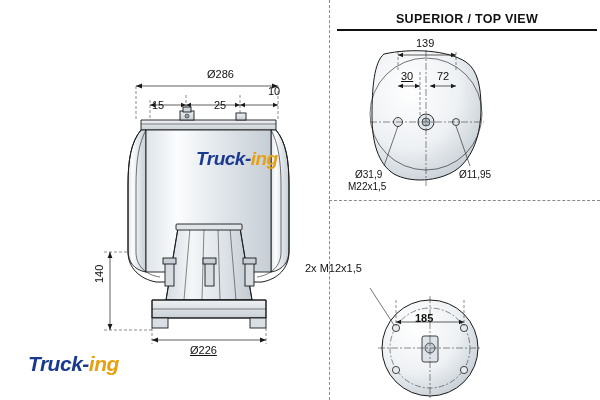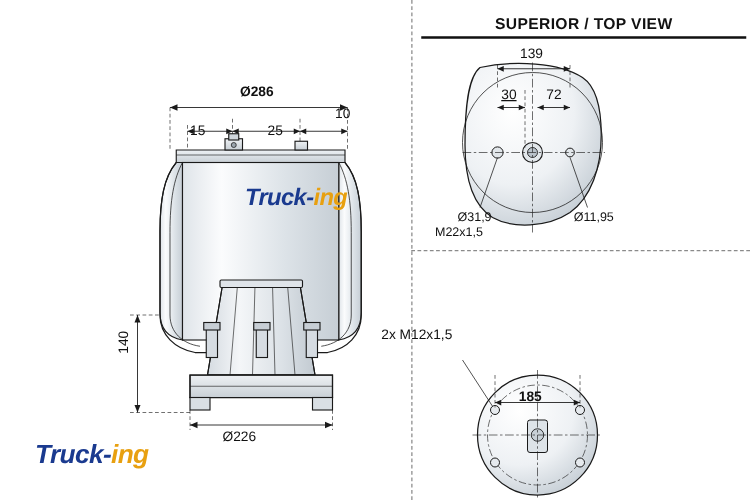--- a/index.html
+++ b/index.html
@@ -225,31 +225,31 @@
       <line x1="396" y1="322" x2="464" y2="322" stroke-width="0.7"></line>
       <path d="M396,322 l5,-2.3 l0,4.6 z" fill="#1a1a1a" stroke="none"></path>
       <path d="M464,322 l-5,-2.3 l0,4.6 z" fill="#1a1a1a" stroke="none"></path>
       <line x1="396" y1="300" x2="396" y2="326" stroke-width="0.5" stroke-dasharray="3,2"></line>
       <line x1="464" y1="300" x2="464" y2="326" stroke-width="0.5" stroke-dasharray="3,2"></line>
 
       <line x1="370" y1="288" x2="394" y2="325" stroke-width="0.6"></line>
     </g>
   </svg>
 
-  <div class="dim" style="left:192px;top:68px;font-weight:bold;">Ø286</div>
+  <div class="dim" style="left:207px;top:68px;">Ø286</div>
   <div class="dim" style="left:152px;top:99px;">15</div>
   <div class="dim" style="left:214px;top:85px;margin-top:14px;">25</div>
   <div class="dim" style="left:268px;top:85px;">10</div>
   <div class="dim" style="left:93px;top:283px;transform:rotate(-90deg);transform-origin:left top;">140</div>
-  <div class="dim" style="left:178px;top:344px;">Ø226</div>
+  <div class="dim" style="left:190px;top:344px;text-decoration:underline;">Ø226</div>
 
   <div class="dim" style="left:416px;top:37px;">139</div>
   <div class="dim" style="left:401px;top:70px;text-decoration:underline;">30</div>
   <div class="dim" style="left:437px;top:70px;">72</div>
-  <div class="dim small" style="left:366px;top:169px;">Ø31,9</div>
+  <div class="dim small" style="left:355px;top:169px;">Ø31,9</div>
   <div class="dim small" style="left:348px;top:181px;">M22x1,5</div>
   <div class="dim small" style="left:459px;top:169px;">Ø11,95</div>
 
   <div class="dim" style="left:305px;top:262px;">2x M12x1,5</div>
   <div class="dim" style="left:415px;top:312px;font-weight:bold;">185</div>
 
   <div class="wm">
     <span class="truck">Truck</span><span class="dash">-</span><span class="ing">ing</span>
   </div>
 

